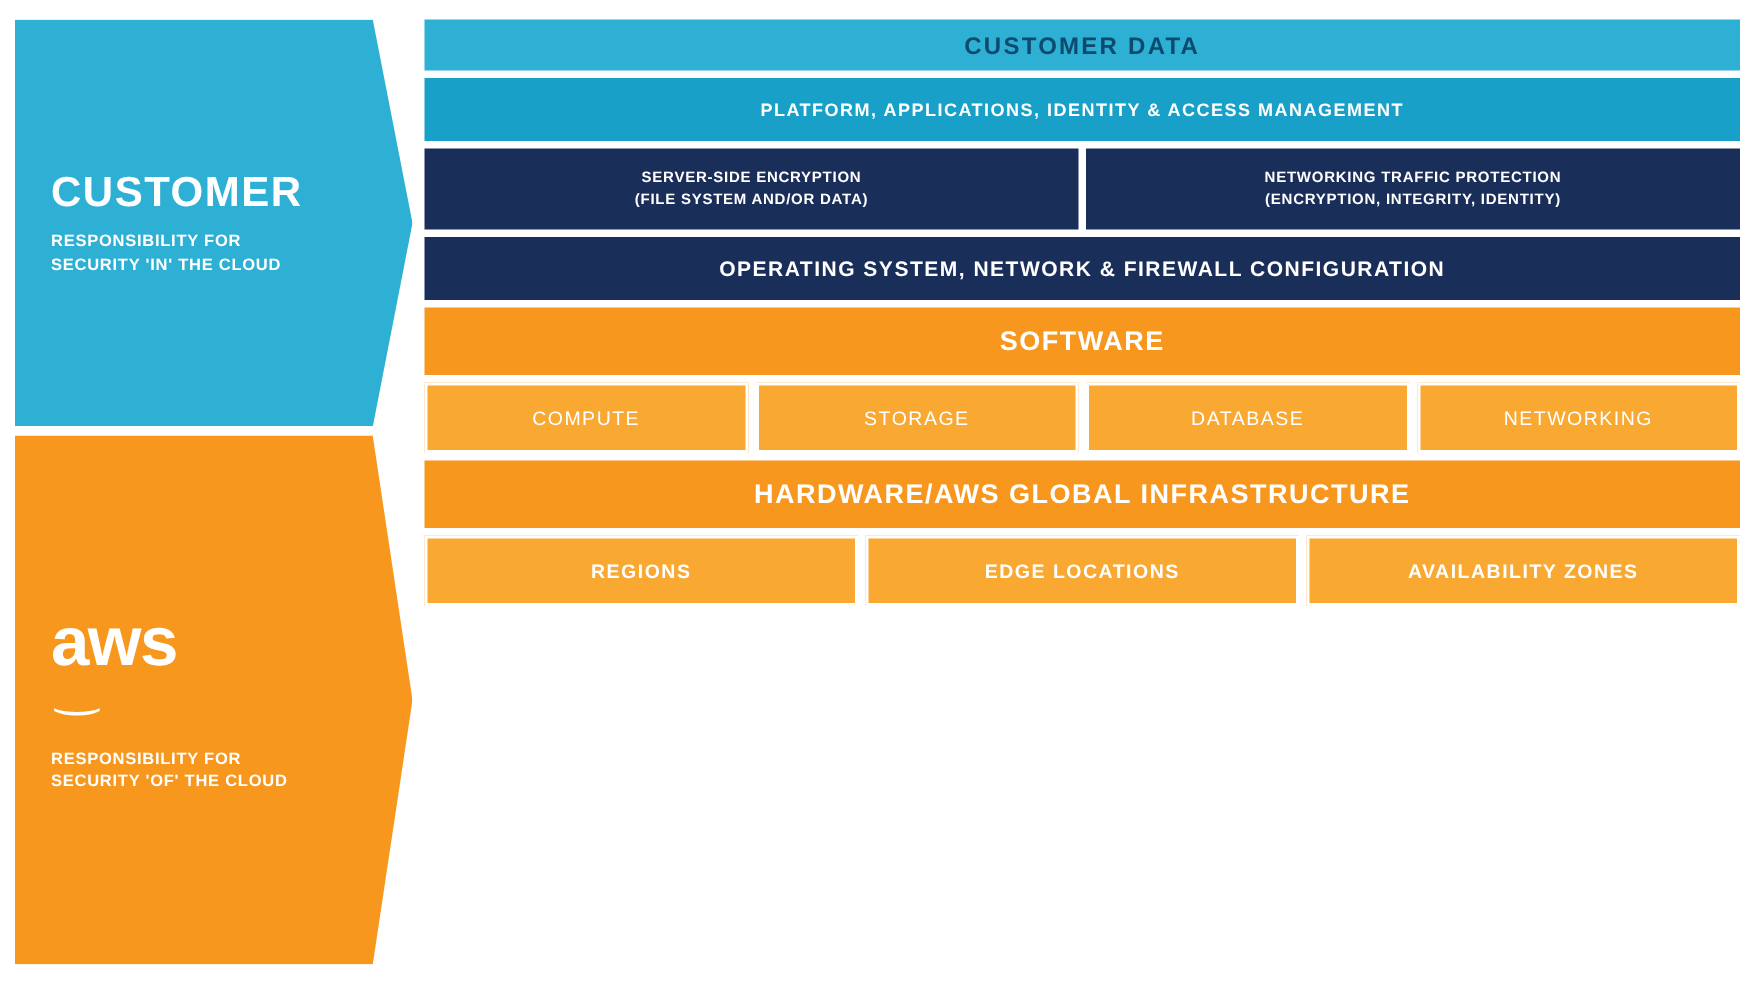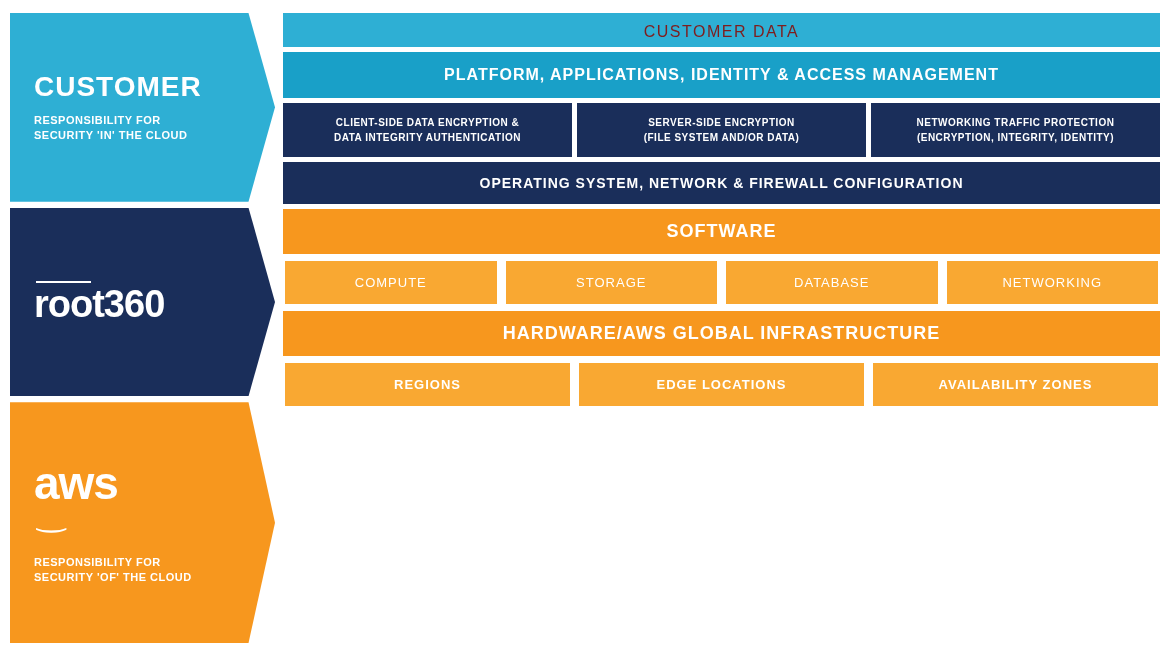--- a/index.html
+++ b/index.html
@@ -109,32 +109,32 @@
     .right-column {
       flex: 1;
       display: flex;
       flex-direction: column;
       gap: 5px;
     }
     .customer-data-row {
       background: #2eafd4;
       text-align: center;
       padding: 10px 10px 6px;
-      color: #7f1d1d;
+      color: #0c4a6e;
       font-size: 16px;
-      font-weight: 400;
+      font-weight: 700;
       letter-spacing: 1.5px;
       text-transform: uppercase;
     }
     .platform-row {
       background: #19a0c8;
       text-align: center;
       padding: 14px 10px;
       color: #fff;
-      font-size: 16px;
+      font-size: 12px;
       font-weight: 700;
       letter-spacing: 1px;
       text-transform: uppercase;
     }
     .encryption-row {
       display: flex;
       gap: 5px;
       padding: 0 0;
     }
     .encryption-cell {
@@ -224,45 +224,38 @@
 
 <div class="main-container">
 
   <div class="left-column">
 
     <div class="left-customer">
       <div class="title">CUSTOMER</div>
       <div class="subtitle">RESPONSIBILITY FOR<br>SECURITY 'IN' THE CLOUD</div>
     </div>
 
-    <div class="left-root360">
-      <div class="root360-logo">
-        <div class="root360-line"></div>
-        <div class="root360-text">root360</div>
-      </div>
-    </div>
 
     <div class="left-aws">
       <div class="aws-logo-wrapper">
         <div class="aws-logo">aws</div>
         <div style="color:#fff; font-size:28px; transform:scaleX(2); display:inline-block; margin-left:8px; margin-bottom:10px;">⌣</div>
       </div>
       <div class="subtitle">RESPONSIBILITY FOR<br>SECURITY 'OF' THE CLOUD</div>
     </div>
 
   </div>
 
   <div class="right-column">
 
     <div class="customer-data-row">CUSTOMER DATA</div>
 
     <div class="platform-row">PLATFORM, APPLICATIONS, IDENTITY &amp; ACCESS MANAGEMENT</div>
 
     <div class="encryption-row">
-      <div class="encryption-cell">CLIENT-SIDE DATA ENCRYPTION &amp;<br>DATA INTEGRITY AUTHENTICATION</div>
       <div class="encryption-cell">SERVER-SIDE ENCRYPTION<br>(FILE SYSTEM AND/OR DATA)</div>
       <div class="encryption-cell">NETWORKING TRAFFIC PROTECTION<br>(ENCRYPTION, INTEGRITY, IDENTITY)</div>
     </div>
 
     <div class="os-row">OPERATING SYSTEM, NETWORK &amp; FIREWALL CONFIGURATION</div>
 
     <div class="software-row">SOFTWARE</div>
 
     <div class="compute-row">
       <div class="compute-cell">COMPUTE</div>

